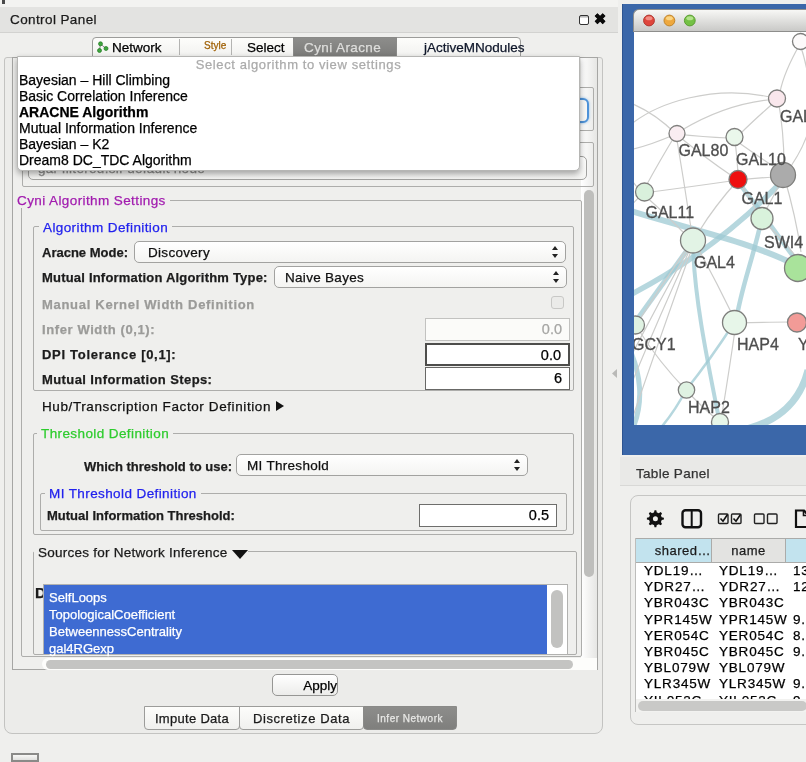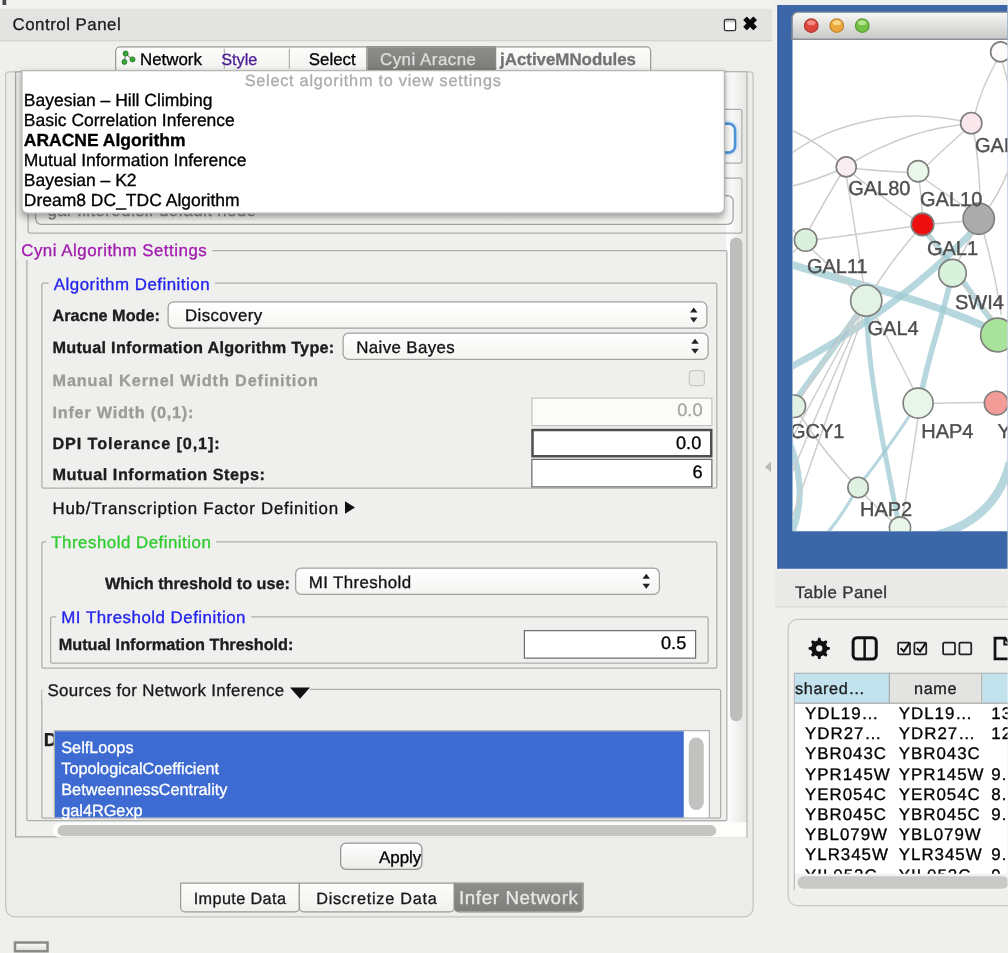--- a/index.html
+++ b/index.html
@@ -50,24 +50,24 @@
   <div class="a" style="left:293px;top:37px;width:104px;height:20px;background:linear-gradient(#8D8D8B,#7C7C7A);border:1px solid #8A8A88"></div>
   <div class="a" style="left:179px;top:39px;width:1px;height:16px;background:#B4B4B2"></div>
   <div class="a" style="left:231px;top:39px;width:1px;height:16px;background:#B4B4B2"></div>
   <div class="a" style="left:97px;top:40px"><svg width="12" height="13" viewBox="0 0 12 13">
         <path d="M3.5 3 L2.5 9 M3.5 3 L9 7.5" stroke="#888" stroke-width="1"></path>
         <circle cx="3.5" cy="2.8" r="2" fill="#3FA53F" stroke="#1E7A1E" stroke-width=".7"></circle>
         <circle cx="2.5" cy="9.5" r="2" fill="#3FA53F" stroke="#1E7A1E" stroke-width=".7"></circle>
         <circle cx="9" cy="7.5" r="2" fill="#3FA53F" stroke="#1E7A1E" stroke-width=".7"></circle>
       </svg></div>
   <div class="a" style="left:112px;top:40px;font-size:13.5px;color:#000">Network</div>
-  <div class="a" style="left:177px;top:40px;font-size:13px;color:#4c1d95">Style</div>
+  <div class="a" style="left:204px;top:40px;font-size:10px;color:#a16207">Style</div>
   <div class="a" style="left:247px;top:40px;font-size:13.5px;color:#000">Select</div>
   <div class="a" style="left:304px;top:40px;font-size:13.5px;letter-spacing:0.4px;color:#DEDEDC">Cyni Aracne</div>
-  <div class="a" style="left:400px;top:40px;font-size:13.5px;font-weight:bold;color:#737373">jActiveMNodules</div>
+  <div class="a" style="left:424px;top:40px;font-size:13.5px;font-weight:normal;color:#0f172a">jActiveMNodules</div>
 </div>
 
 <div class="a gb" style="left:21px;top:200px;width:561px;height:457px"></div>
 <div class="gbl" style="left:13px;top:193px;color:#a21caf">Cyni Algorithm Settings</div>
 
 <div class="a gb" style="left:33px;top:226px;width:541px;height:165px"></div>
 <div class="gbl" style="left:39px;top:220px;color:#2222EE">Algorithm Definition</div>
 
 <div class="a bl" style="left:42px;top:245px">Aracne Mode:</div>
 <div class="a combo" style="left:134px;top:241px;width:432px;height:22px;line-height:21px;padding-left:13px">Discovery<span class="spin" style="top:3px;height:16px"></span></div>
@@ -111,21 +111,21 @@
 <div class="a" style="left:49px;top:589px;font-size:13px;color:#FFF;line-height:17px;white-space:nowrap">SelfLoops<br>TopologicalCoefficient<br>BetweennessCentrality<br>gal4RGexp</div>
 <div class="a" style="left:551px;top:590px;width:12px;height:58px;border-radius:6px;background:#C2C2C0"></div>
 
 <div class="a" style="left:42px;top:658px;width:555px;height:12px;border-radius:6px 0 0 6px;background:#FDFDFB"></div>
 <div class="a" style="left:46px;top:659.5px;width:527px;height:9.5px;border-radius:5px;background:#C4C4C2"></div>
 
 <div class="a" style="left:272px;top:674px;width:66px;height:22px;border:1px solid #969694;border-radius:5px;background:linear-gradient(#FFFFFF,#ECECEA);font-size:13.5px;color:#000;text-align:right;line-height:21px">Apply</div>
 
 <div class="btab" style="left:144px;top:706px;width:96px;letter-spacing:0.3px">Impute Data</div>
 <div class="btab" style="left:239px;top:706px;width:125px;letter-spacing:0.6px">Discretize Data</div>
-<div class="btab seltab" style="left:363px;top:706px;width:104px;font-weight:normal;font-size:15px;letter-spacing:0.5px;color:#E8E8E6">Infer Network</div>
+<div class="btab seltab" style="left:363px;top:706px;width:94px;font-weight:normal;font-size:10px;letter-spacing:0.5px;color:#E8E8E6">Infer Network</div>
 
 <div class="a" style="left:11px;top:753px;width:28px;height:9px;border:2px solid #8A8A88;background:linear-gradient(#F8F8F6,#E0E0DE)"></div>
 
 <div class="a" style="left:612px;top:369px;width:5px;height:9px;background:#B9B9B7;clip-path:polygon(100% 0,0 50%,100% 100%)"></div>
 
 <div class="a" style="left:17px;top:56px;width:563px;height:115px;background:#FFF;border:1px solid #B6B6B4;border-radius:0 0 5px 5px;box-shadow:0 3px 6px rgba(0,0,0,0.35)"></div>
 <div class="a" style="left:17px;top:57px;width:563px;height:16px;font-size:13px;letter-spacing:0.6px;color:#ABABAB;text-align:center">Select algorithm to view settings</div>
 <div class="a" style="left:19px;top:72px;font-size:14px;color:#000;line-height:16px;white-space:nowrap">Bayesian – Hill Climbing<br>Basic Correlation Inference<br><b>ARACNE Algorithm</b><br>Mutual Information Inference<br>Bayesian – K2<br>Dream8 DC_TDC Algorithm</div>
 
 <div class="a" style="left:618px;top:0;width:188px;height:762px;background:#EFEFED"></div>
@@ -244,21 +244,21 @@
   </g>
   <g fill="none" stroke="#111" stroke-width="1.6">
     <path d="M74.5 10.5 L77 13.2 L81.5 6.5"></path>
     <path d="M87.5 10.5 L90 13.2 L94.5 6.5"></path>
   </g>
   <path d="M150 2.5 L158 2.5 L162 7 L162 19 L150 19 Z" fill="none" stroke="#111" stroke-width="2.2"></path>
   <path d="M157.5 2.5 L157.5 7.5 L162 7.5" fill="none" stroke="#111" stroke-width="1.6"></path>
 </svg>
 
 <div class="a" style="left:635px;top:538px;width:171px;height:174px;background:#FFF;border-left:1px solid #BDBDBB;overflow:hidden">
-  <div class="a" style="left:0;top:0;width:76px;height:25px;background:#C2E3EE;border:1px solid #ABABA9;border-left:none;font-size:13px;letter-spacing:0.5px;color:#1c1c1c;text-align:left;line-height:24px">shared…</div>
+  <div class="a" style="left:0;top:0;width:76px;height:25px;background:#C2E3EE;border:1px solid #ABABA9;border-left:none;font-size:13px;letter-spacing:0.5px;color:#1c1c1c;text-align:right;line-height:24px">shared…</div>
   <div class="a" style="left:76px;top:0;width:74px;height:25px;background:#E3E3E1;border:1px solid #ABABA9;border-left:none;font-size:13px;letter-spacing:0.5px;color:#1c1c1c;text-align:center;line-height:24px">name</div>
   <div class="a" style="left:150px;top:0;width:56px;height:25px;background:#C2E3EE;border:1px solid #ABABA9;border-left:none;font-size:13px;color:#1c1c1c;text-align:center;line-height:24px">&nbsp;</div>
   <div class="a" style="left:8px;top:25px;width:72px;font-size:13.5px;letter-spacing:0.8px;color:#000;line-height:16.2px;white-space:nowrap">YDL19…<br>YDR27…<br>YBR043C<br>YPR145W<br>YER054C<br>YBR045C<br>YBL079W<br>YLR345W<br>YIL052C</div>
   <div class="a" style="left:83px;top:25px;width:72px;font-size:13.5px;letter-spacing:0.8px;color:#000;line-height:16.2px;white-space:nowrap">YDL19…<br>YDR27…<br>YBR043C<br>YPR145W<br>YER054C<br>YBR045C<br>YBL079W<br>YLR345W<br>YIL052C</div>
   <div class="a" style="left:157px;top:25px;width:46px;font-size:13.5px;letter-spacing:0.8px;color:#000;line-height:16.2px;white-space:nowrap">13<br>12<br>&nbsp;<br>9.<br>8.<br>9.<br>&nbsp;<br>9.<br>9</div>
 
   <div class="a" style="left:0;top:161px;width:171px;height:13px;background:#F2F2F0"></div>
   <div class="a" style="left:2px;top:162.5px;width:169px;height:10px;border-radius:5px;background:#C9C9C7"></div>
 </div>
 

